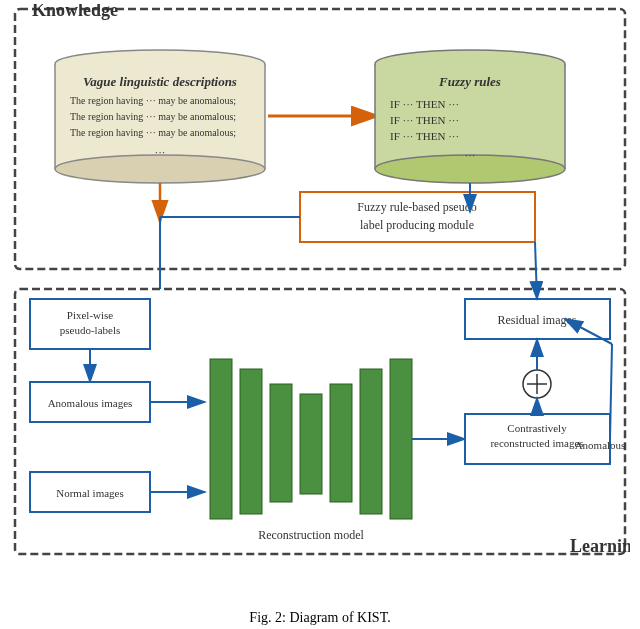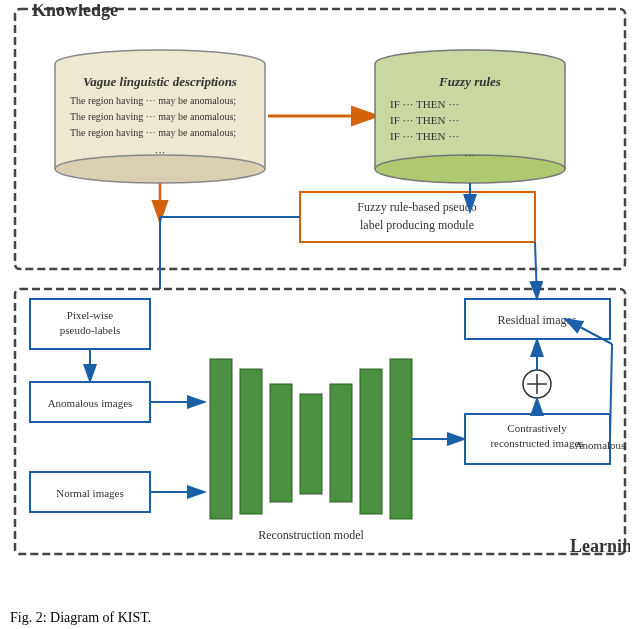--- a/index.html
+++ b/index.html
@@ -144,16 +144,16 @@
     <line x1="527" y1="410" x2="527" y2="394" stroke="#1a5fa8" stroke-width="2" marker-end="url(#arrowBlue)"></line>
 
     <text x="590" y="445" font-family="Times New Roman" font-size="11" text-anchor="middle" fill="#333">Anomalous</text>
 
     <line x1="600" y1="435" x2="602" y2="340" stroke="#1a5fa8" stroke-width="2"></line>
     <line x1="602" y1="340" x2="555" y2="315" stroke="#1a5fa8" stroke-width="2" marker-end="url(#arrowBlue)"></line>
 
     <line x1="525" y1="238" x2="527" y2="295" stroke="#1a5fa8" stroke-width="2" marker-end="url(#arrowBlue)"></line>
   </svg>
 
-  <div style="text-align:left; margin-top:20px;">
+  <div style="text-align:center; margin-top:20px;">
     <span style="font-family:'Times New Roman',serif; font-size:14px;">Fig. 2: Diagram of KIST.</span>
   </div>
 </div>
 
 </body></html>

